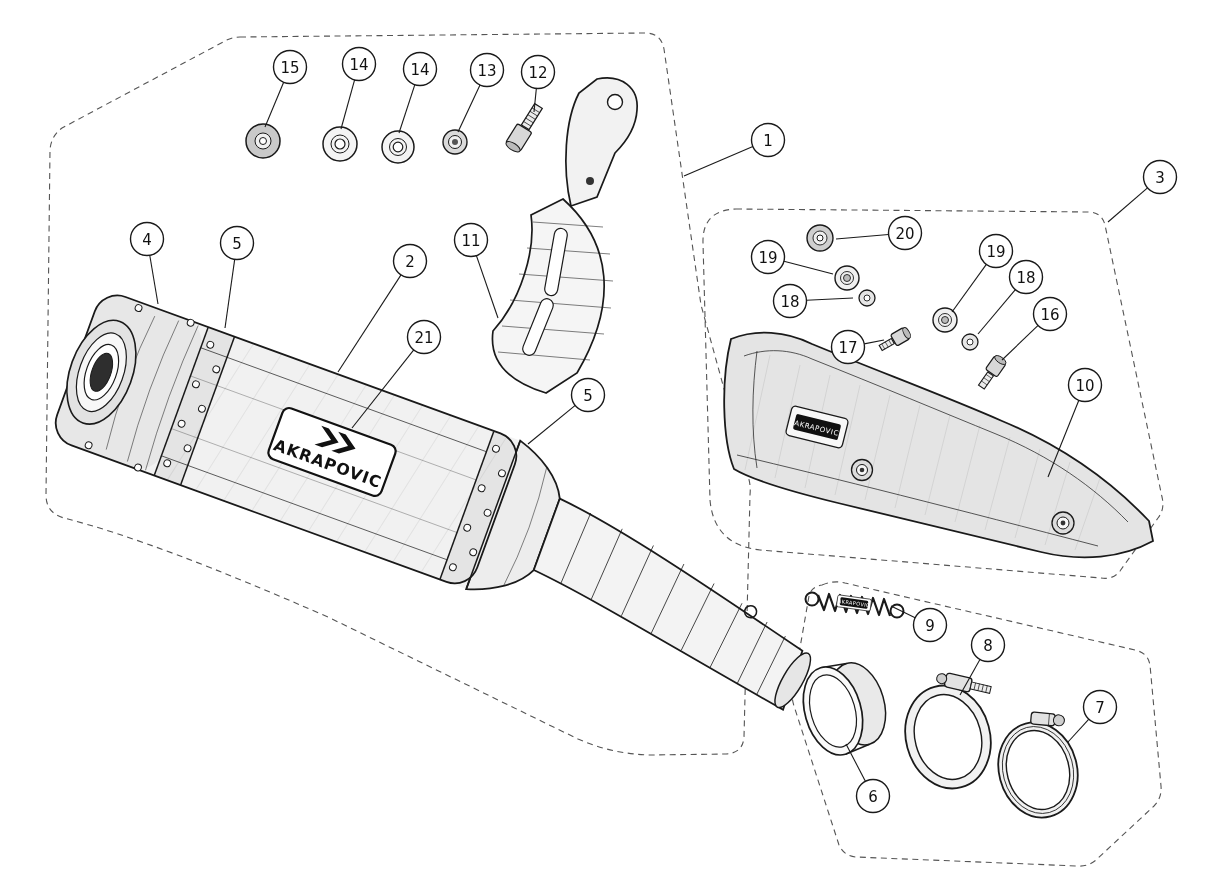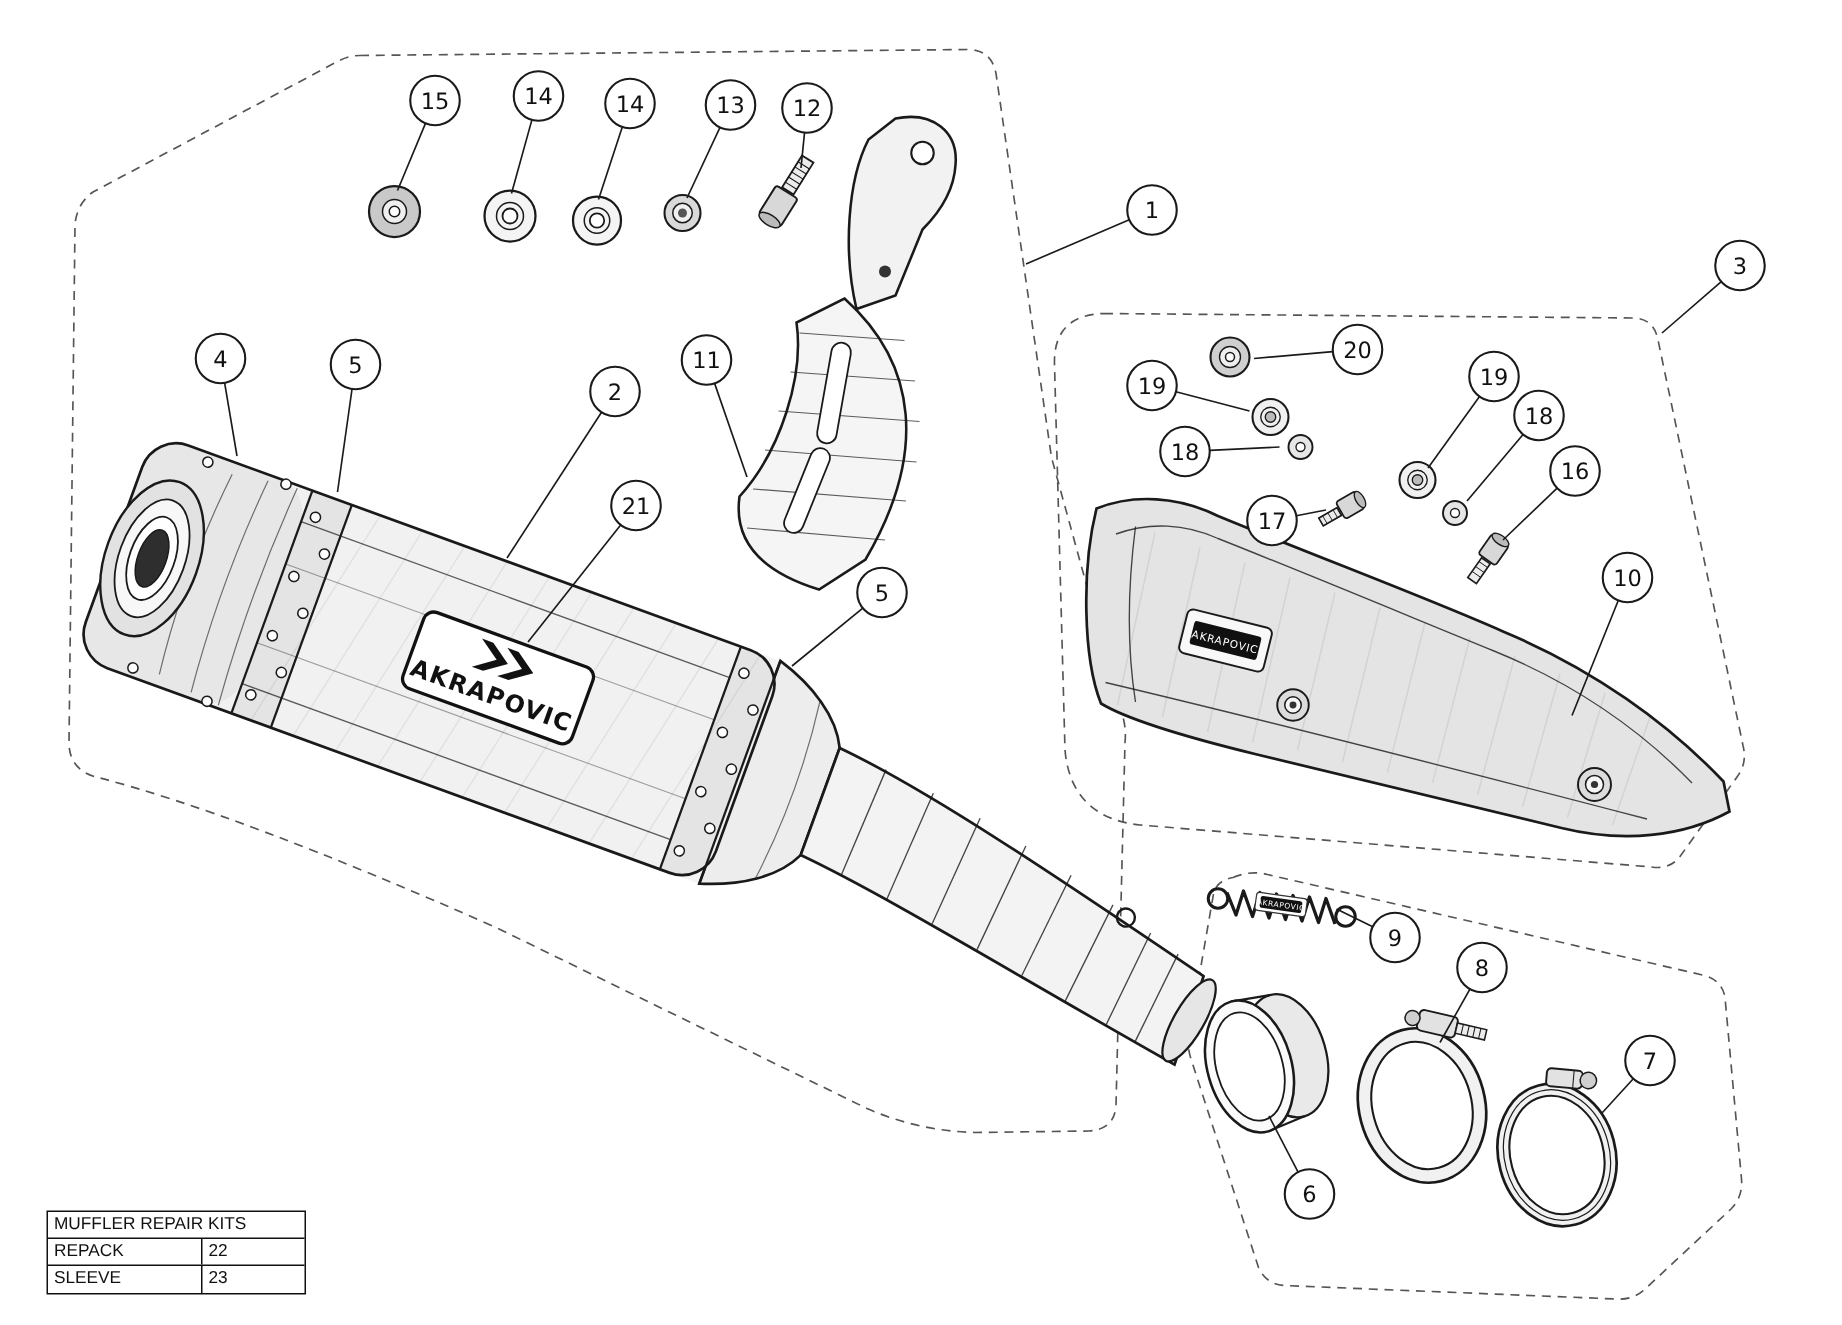--- a/index.html
+++ b/index.html
@@ -434,25 +434,14 @@
           <text x="873" y="801.5" class="callout-text">6</text>
         </g>
         <g>
           <line x1="1088.8663082075086" y1="719.1774753980375" x2="1068" y2="742" class="leader"></line>
           <circle cx="1100" cy="707" r="16.5" class="callout-circle"></circle>
           <text x="1100" y="712.5" class="callout-text">7</text>
         </g>
       </g>
 </svg>
 
-<div class="repair-table">
-  <div class="rt-title">MUFFLER REPAIR KITS</div>
-  <div class="rt-row">
-    <span class="rt-name">REPACK</span>
-    <span class="rt-value">22</span>
-  </div>
-  <div class="rt-row">
-    <span class="rt-name">SLEEVE</span>
-    <span class="rt-value">23</span>
-  </div>
+
 </div>
 
-</div>
-
 </body></html>

